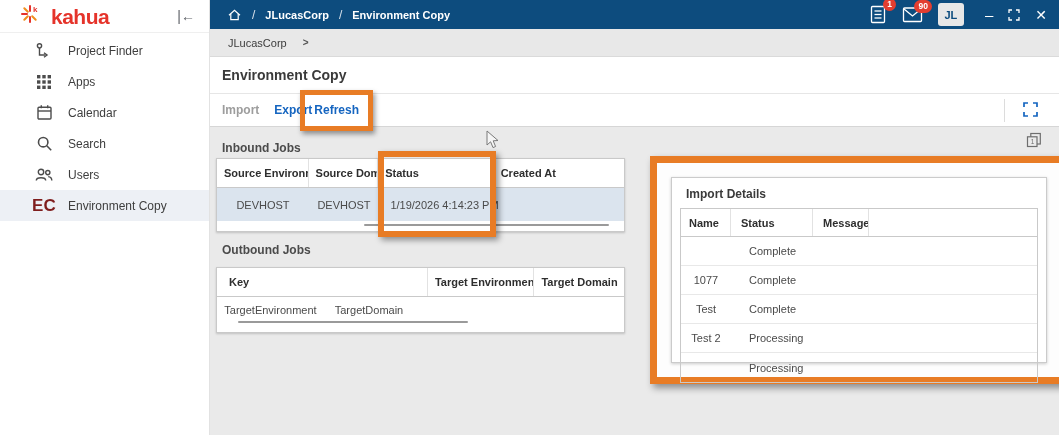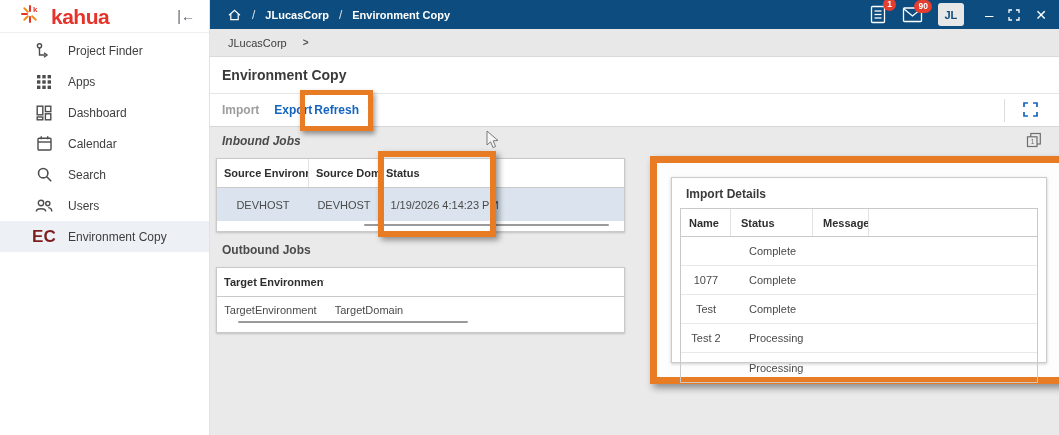--- a/index.html
+++ b/index.html
@@ -129,31 +129,20 @@
             <rect x="11.6" y="1" width="3.4" height="3.4"></rect>
           <rect x="1" y="6.3" width="3.4" height="3.4"></rect>
             <rect x="6.3" y="6.3" width="3.4" height="3.4"></rect>
             <rect x="11.6" y="6.3" width="3.4" height="3.4"></rect>
           <rect x="1" y="11.6" width="3.4" height="3.4"></rect>
             <rect x="6.3" y="11.6" width="3.4" height="3.4"></rect>
             <rect x="11.6" y="11.6" width="3.4" height="3.4"></rect>
         </svg>
       </span>
       <span>Apps</span>
-    </div>
-    <div class="nav-item">
-      <span class="nav-icon">
-        <svg width="16" height="16" viewBox="0 0 16 16" fill="none" stroke="#4c4c4c" stroke-width="1.4">
-          <rect x="1.2" y="1.2" width="5.6" height="8.6"></rect>
-            <rect x="9.4" y="1.2" width="5.4" height="5.4"></rect>
-          <rect x="1.2" y="12" width="5.6" height="2.8"></rect>
-            <rect x="9.4" y="8.8" width="5.4" height="6"></rect>
-        </svg>
-      </span>
-      <span>Dashboard</span>
     </div>
     <div class="nav-item">
       <span class="nav-icon">
         <svg width="17" height="17" viewBox="0 0 17 17" fill="none" stroke="#4c4c4c" stroke-width="1.4">
           <rect x="2" y="3.2" width="13" height="11.8" rx="1"></rect>
           <line x1="2" y1="7" x2="15" y2="7"></line>
           <line x1="5.3" y1="1.2" x2="5.3" y2="4.2"></line>
             <line x1="11.7" y1="1.2" x2="11.7" y2="4.2"></line>
         </svg>
       </span>
@@ -262,41 +251,44 @@
 <div class="content">
 
   <span class="copy-btn">
     <svg width="16" height="16" viewBox="0 0 16 16" fill="none" stroke="#6e6e6e" stroke-width="1.2">
       <rect x="4.8" y="1.5" width="9.5" height="10.5"></rect>
       <rect x="1.5" y="4.8" width="9.5" height="9.7" fill="#eaeaea"></rect>
       <text x="4.7" y="12.2" font-size="6.5" fill="#6e6e6e" stroke="none">1</text>
     </svg>
   </span>
 
-  <div class="section-label" style="top:7px;font-style:italic;">Inbound Jobs</div>
+  <div class="section-label" style="top:14px;">Inbound Jobs</div>
 
   <div class="card inbound-card">
     <div class="trow thead">
       <div class="tcell in-c1">Source Environment</div>
       <div class="tcell in-c2">Source Domain</div>
       <div class="tcell in-c3">Status</div>
+      <div class="tcell in-c4">Created At</div>
     </div>
     <div class="trow drow">
       <div class="tcell in-c1">DEVHOST</div>
       <div class="tcell in-c2">DEVHOST</div>
       <div class="tcell in-c4">1/19/2026 4:14:23 PM</div>
     </div>
     <div class="scrollline" style="left:147px; top:65px; width:245px;"></div>
   </div>
 
   <div class="section-label" style="top:116px;">Outbound Jobs</div>
 
   <div class="card outbound-card">
     <div class="trow thead">
+      <div class="tcell ob-c1">Key</div>
       <div class="tcell ob-c2">Target Environment</div>
+      <div class="tcell ob-c3">Target Domain</div>
     </div>
     <div class="trow drow">
       <div class="tcell ob-c2">TargetEnvironment</div>
       <div class="tcell ob-c3">TargetDomain</div>
     </div>
     <div class="scrollline" style="left:21px; top:53px; width:230px;"></div>
   </div>
 
   <div class="hl-panel">
     <div class="id-card">

